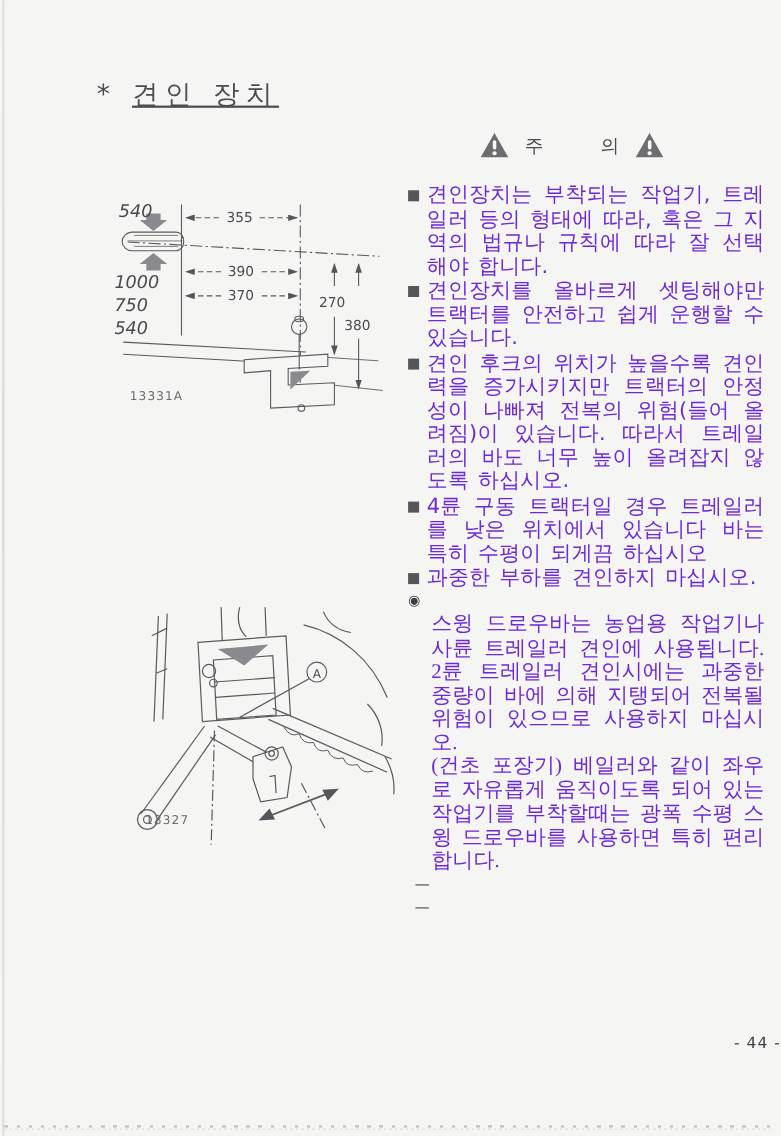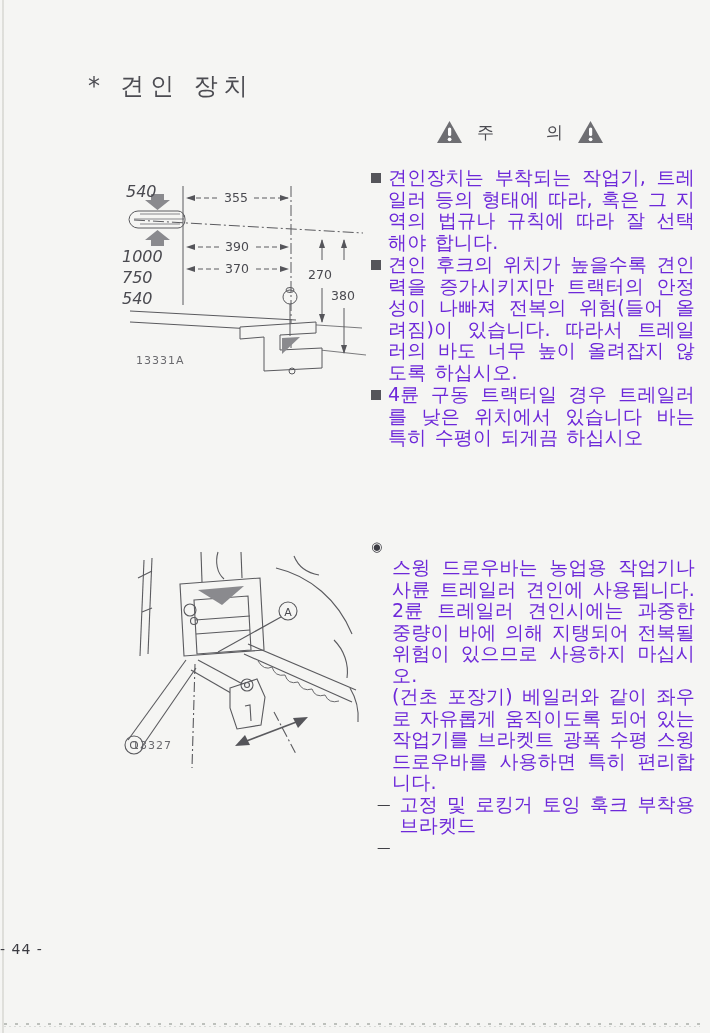--- a/index.html
+++ b/index.html
@@ -14,41 +14,41 @@
   .scan-noise{position:absolute;left:4px;right:10px;top:1021px;height:7px;
     background-image:
       repeating-linear-gradient(90deg, rgba(70,80,70,.32) 0 3px, transparent 3px 11px),
       repeating-linear-gradient(90deg, rgba(70,80,70,.16) 0 2px, transparent 2px 5px);
     background-size:100% 2px,100% 1px;
     background-position:0 2px,0 5px;
     background-repeat:repeat-x;}
   .page-title{position:absolute;left:88px;top:70px;display:flex;align-items:baseline;
     font-size:24px;color:#4c4c52;}
   .page-title .marker{margin-right:20px;font-size:24px;}
-  .page-title .txt{letter-spacing:6px;}
+  .page-title .txt{letter-spacing:6px;text-decoration:underline;}
   .caution-header{position:absolute;left:436px;top:120px;display:flex;align-items:center;
     font-size:17px;color:#4a4a50;}
   .caution-header .w1{margin-left:14px;}
   .caution-header .w2{margin-left:52px;margin-right:14px;}
   .tri{width:27px;height:25px;display:inline-block;}
   .bullets{position:absolute;left:371px;top:167px;width:324px;}
   .bullet{display:flex;margin-bottom:1px;}
   .bullet .sq{flex:0 0 auto;width:10px;height:10px;background:#55555a;margin:6px 7px 0 0;}
   .body-txt{font-size:19px;line-height:21.5px;color:#6d28d9;
     word-break:break-all;text-align:justify;word-spacing:2px;letter-spacing:.2px;}
   .swing{position:absolute;left:371px;top:539px;width:324px;}
   .swing-header{display:flex;align-items:baseline;font-size:14.5px;color:#3c3c43;
     letter-spacing:.5px;margin-bottom:3px;}
   .swing-header .marker{margin-right:9px;font-size:13px;}
-  .swing p{margin:0;padding-left:21px;}
+  .swing p{margin:0;padding-left:21px;font-family:Liberation Serif, serif;}
   .dash-item{display:flex;padding-left:6px;}
   .dash-item .dash{flex:0 0 auto;margin-right:9px;font-size:13.5px;line-height:21.5px;}
-  .fig1{position:absolute;left:120px;top:180px;width:252px;height:198px;}
+  .fig1{position:absolute;left:102px;top:180px;width:252px;height:198px;}
   .fig2{position:absolute;left:98px;top:548px;width:267px;height:238px;}
-  .page-number{position:absolute;left:0;top:941px;width:710px;text-align:left;
+  .page-number{position:absolute;left:0;top:941px;width:710px;text-align:right;
     font-size:14px;color:#3c3c42;letter-spacing:1px;}
   svg text{font-family:"DejaVu Sans","Liberation Sans",sans-serif;}
   .dim-num{font-size:12.5px;fill:#4a4a50;}
   .dim-stack{font-size:16px;font-style:italic;fill:#4a4a50;}
   .fig-label{font-size:11px;fill:#6a6a6e;letter-spacing:1px;}
 </style>
 </head>
 <body>
 
 <div class="scan-edge-left"></div>
@@ -139,25 +139,33 @@
 </svg>
 </div>
 
 <div class="bullets">
   <div class="bullet">
     <span class="sq"></span>
     <span class="body-txt">견인장치는 부착되는 작업기, 트레일러 등의 형태에 따라, 혹은 그 지역의 법규나 규칙에 따라 잘 선택해야 합니다.</span>
   </div>
   <div class="bullet">
     <span class="sq"></span>
+    <span class="body-txt">견인장치를 올바르게 셋팅해야만 트랙터를 안전하고 쉽게 운행할 수 있습니다.</span>
+  </div>
+  <div class="bullet">
+    <span class="sq"></span>
     <span class="body-txt">견인 후크의 위치가 높을수록 견인력을 증가시키지만 트랙터의 안정성이 나빠져 전복의 위험(들어 올려짐)이 있습니다. 따라서 트레일러의 바도 너무 높이 올려잡지 않도록 하십시오.</span>
   </div>
   <div class="bullet">
     <span class="sq"></span>
     <span class="body-txt">4륜 구동 트랙터일 경우 트레일러를 낮은 위치에서 있습니다 바는 특히 수평이 되게끔 하십시오</span>
+  </div>
+  <div class="bullet">
+    <span class="sq"></span>
+    <span class="body-txt">과중한 부하를 견인하지 마십시오.</span>
   </div>
 </div>
 
 <div class="fig2">
 <svg viewBox="0 0 267 238" width="267" height="238">
   <g stroke="#5a5a5e" stroke-width="1.1" fill="none">
 
     <path d="M46,12 L42,108"></path>
         <path d="M54,10 L50,106"></path>
     <path d="M40,30 l14,-7"></path>
@@ -210,24 +218,23 @@
   <text x="190" y="68" text-anchor="middle" font-size="11" fill="#4a4a50">A</text>
   <text class="fig-label" x="34" y="201">13327</text>
 </svg>
 </div>
 
 <div class="swing">
   <div class="swing-header">
     <span class="marker">◉</span>
   </div>
   <p class="body-txt">스윙 드로우바는 농업용 작업기나 사륜 트레일러 견인에 사용됩니다. 2륜 트레일러 견인시에는 과중한 중량이 바에 의해 지탱되어 전복될 위험이 있으므로 사용하지 마십시오.</p>
-  <p class="body-txt">(건초 포장기) 베일러와 같이 좌우로 자유롭게 움직이도록 되어 있는 작업기를 브라켓트 광폭 수평 스윙 드로우바를 사용하면 특히 편리합니다.</p>
+  <p class="body-txt">(건초 포장기) 베일러와 같이 좌우로 자유롭게 움직이도록 되어 있는 작업기를 부착할때는 광폭 수평 스윙 드로우바를 사용하면 특히 편리합니다.</p>
   <div class="dash-item">
     <span class="dash">—</span>
-    <span class="body-txt">고정 및 로킹거 토잉 훅크 부착용 브라켓드</span>
   </div>
   <div class="dash-item">
     <span class="dash">—</span>
   </div>
 </div>
 
 <div class="page-number">- 44 -</div>
 
 <div class="scan-noise"></div>
 

